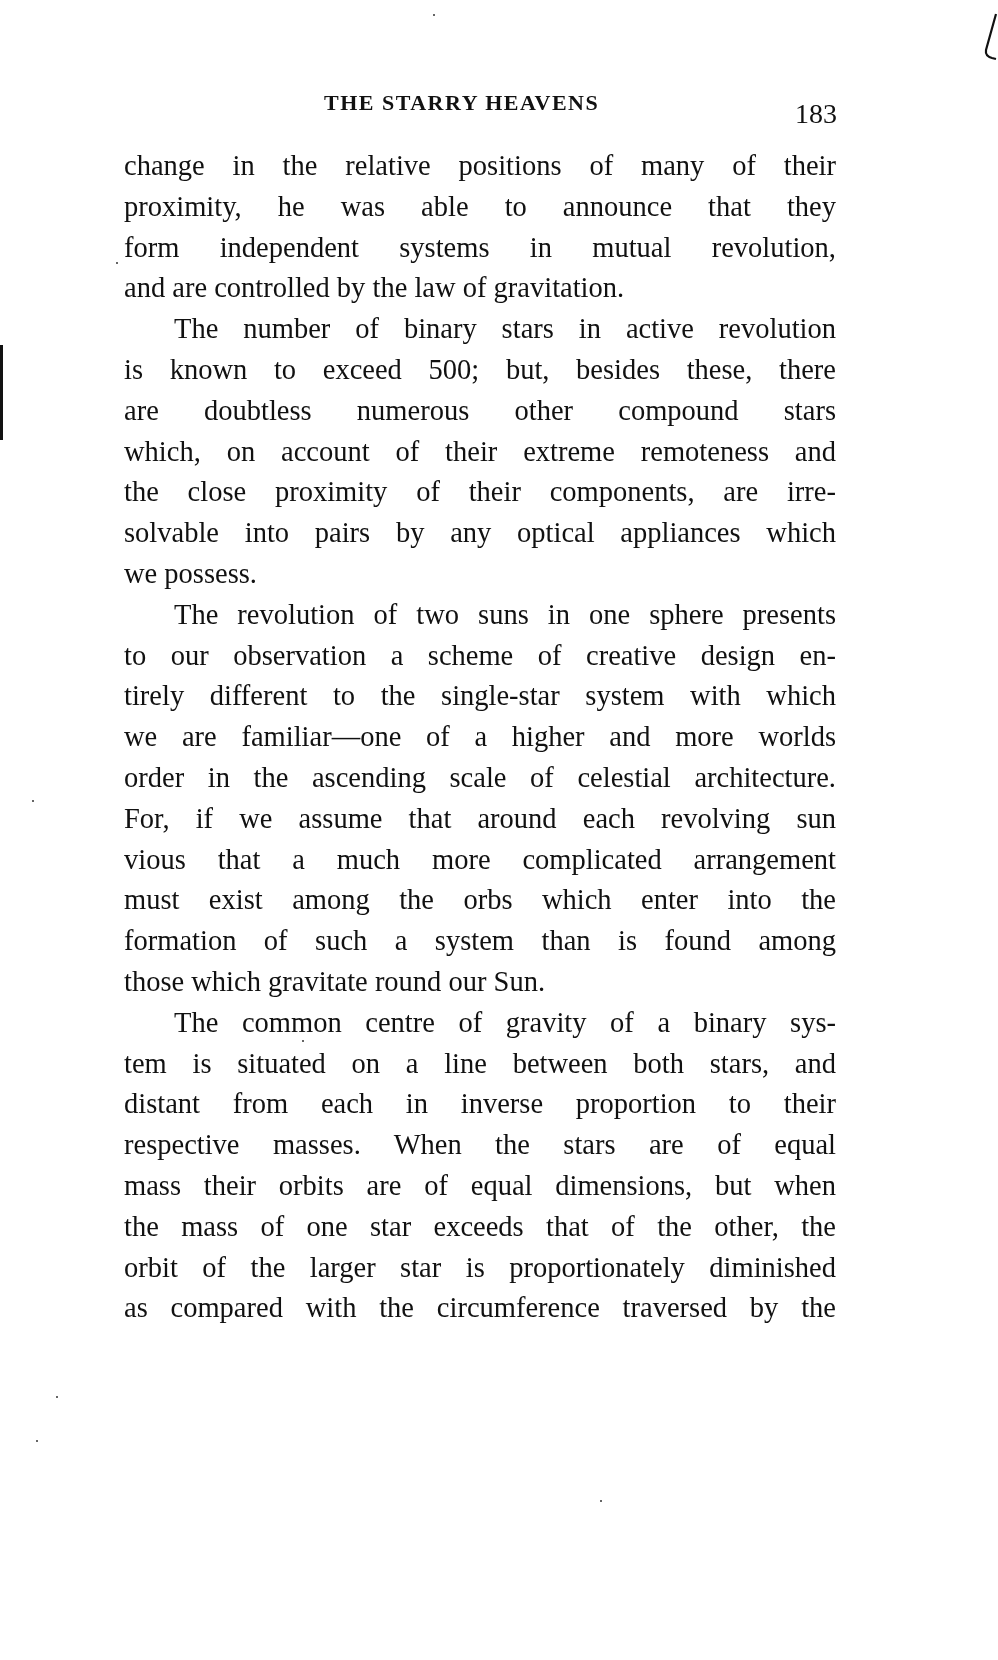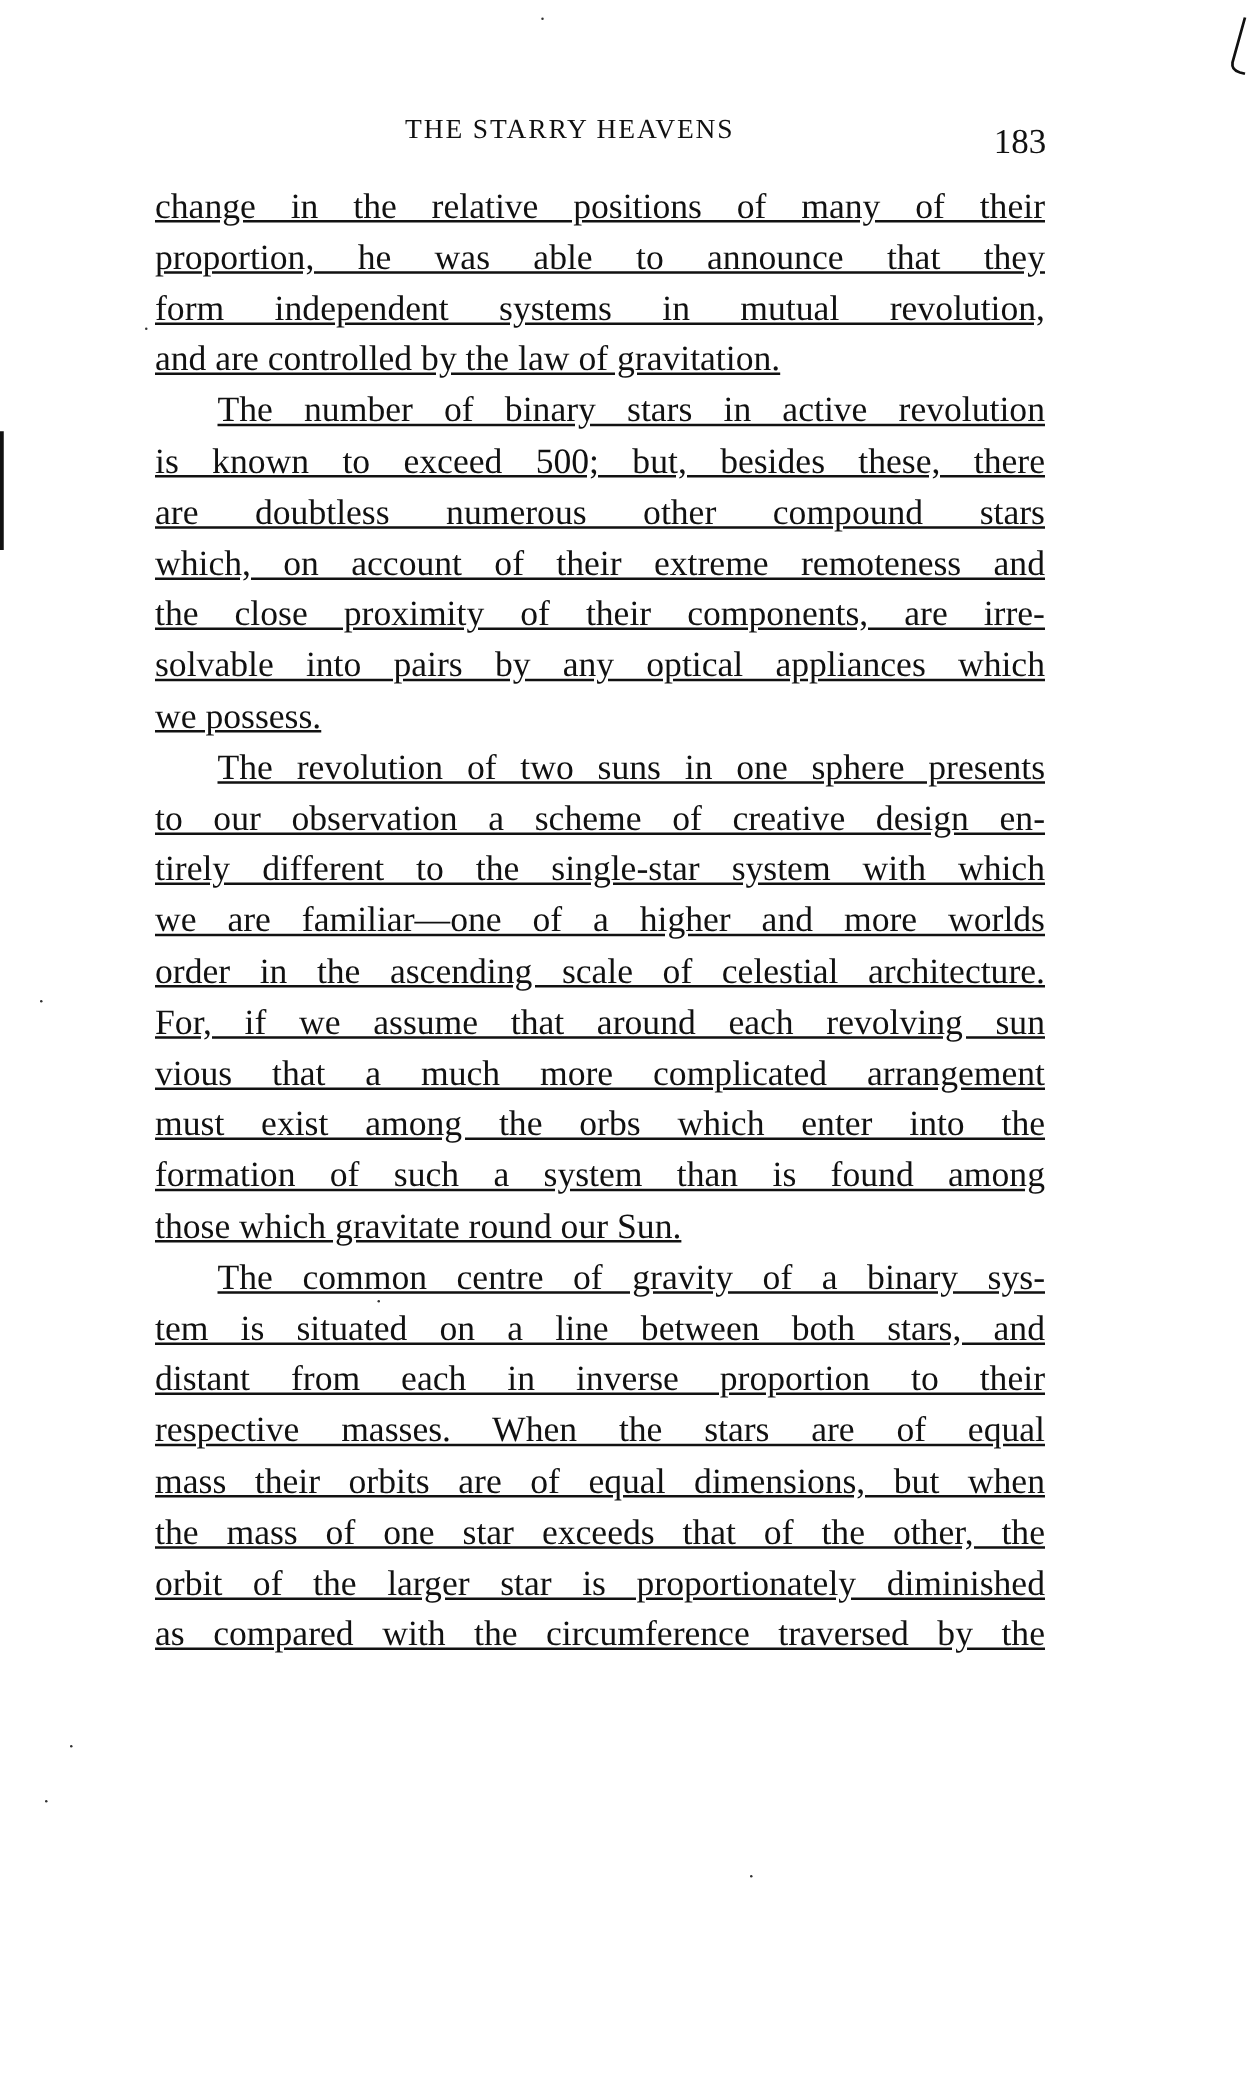--- a/index.html
+++ b/index.html
@@ -19,35 +19,34 @@
     width: 713px;
     top: 90px;
     height: 30px;
   }
   .running-title {
     position: absolute;
     left: 200px;
     top: 0;
     font-size: 22px;
     letter-spacing: 1.5px;
-    font-weight: normal;
+    font-weight: bold;
   }
   .page-number {
     position: absolute;
     right: 0;
     top: -4px;
     font-size: 28px;
     margin-top: 12px;
   }
   .body-text {
     position: absolute;
     left: 124px;
     top: 146px;
     width: 712px;
-    text-decoration: underline;
   }
   .line {
     height: 40.8px;
     line-height: 40.8px;
     font-size: 28.5px;
     text-align: justify;
     text-align-last: justify;
     white-space: nowrap;
     overflow: visible;
   }
@@ -90,21 +89,21 @@
   <div class="dot" style="left:433px;top:14px;"></div>
 
   <div class="running-head">
     <span class="running-title">THE STARRY HEAVENS</span>
     <span class="page-number">183</span>
   </div>
 
   <div class="body-text" id="body-text">
       <div>
         <div class="line">change in the relative positions of many of their</div>
-        <div class="line">proportion, he was able to announce that they</div>
+        <div class="line">proximity, he was able to announce that they</div>
         <div class="line">form independent systems in mutual revolution,</div>
         <div class="line last">and are controlled by the law of gravitation.</div>
       </div>
       <div>
         <div class="line indent">The number of binary stars in active revolution</div>
         <div class="line">is known to exceed 500; but, besides these, there</div>
         <div class="line">are doubtless numerous other compound stars</div>
         <div class="line">which, on account of their extreme remoteness and</div>
         <div class="line">the close proximity of their components, are irre-</div>
         <div class="line">solvable into pairs by any optical appliances which</div>

